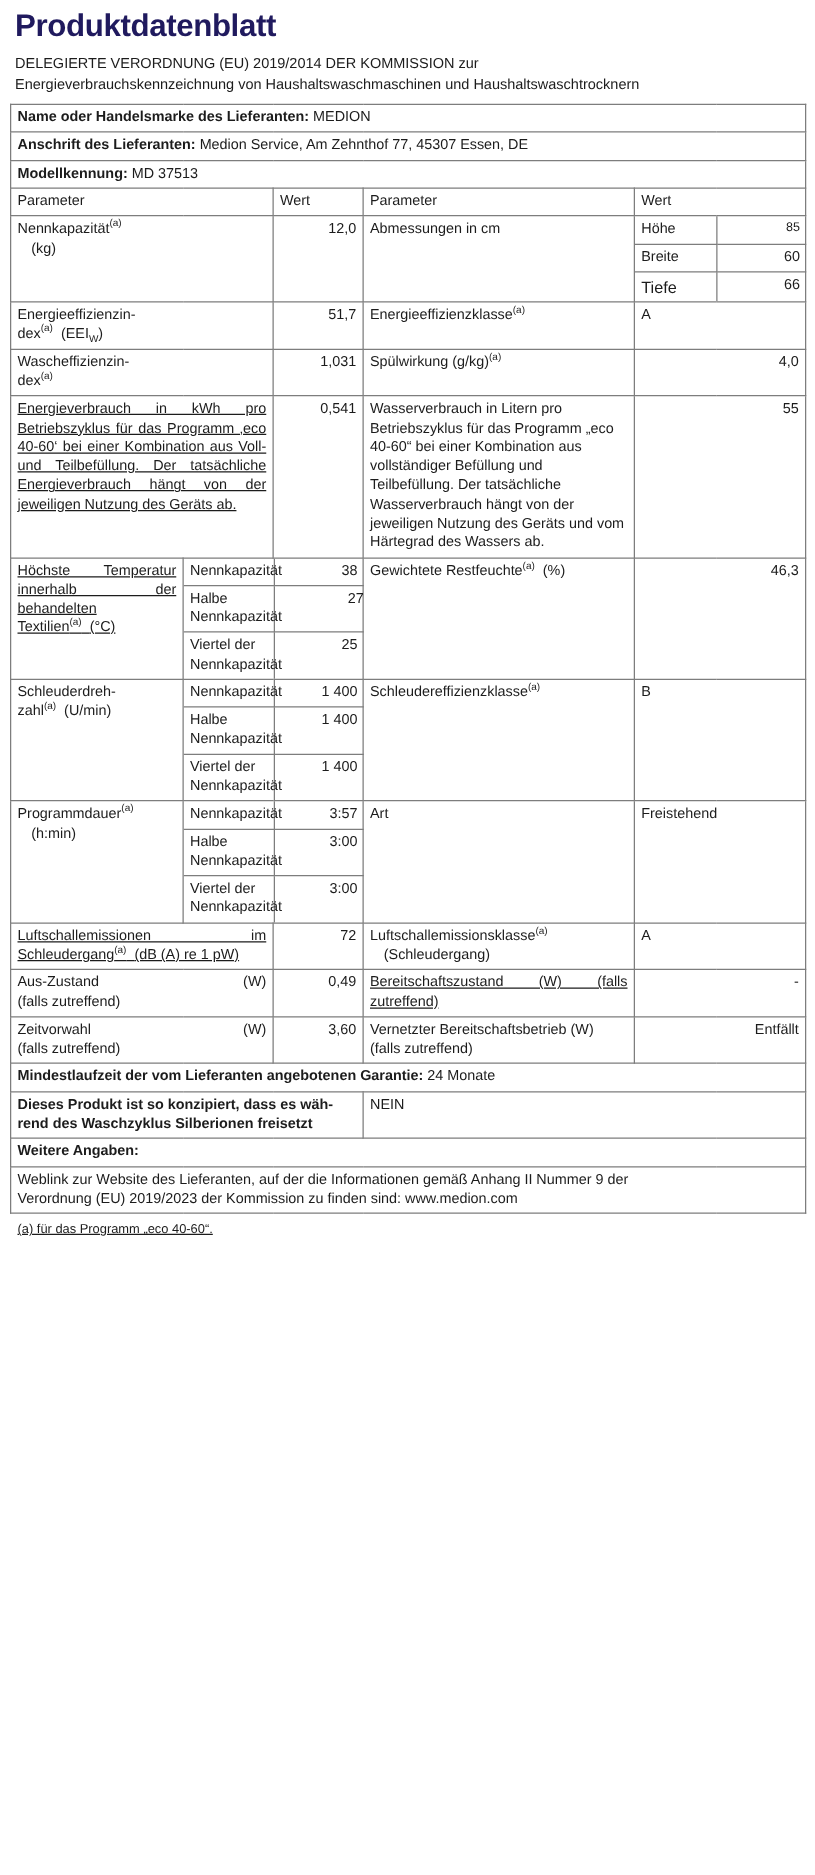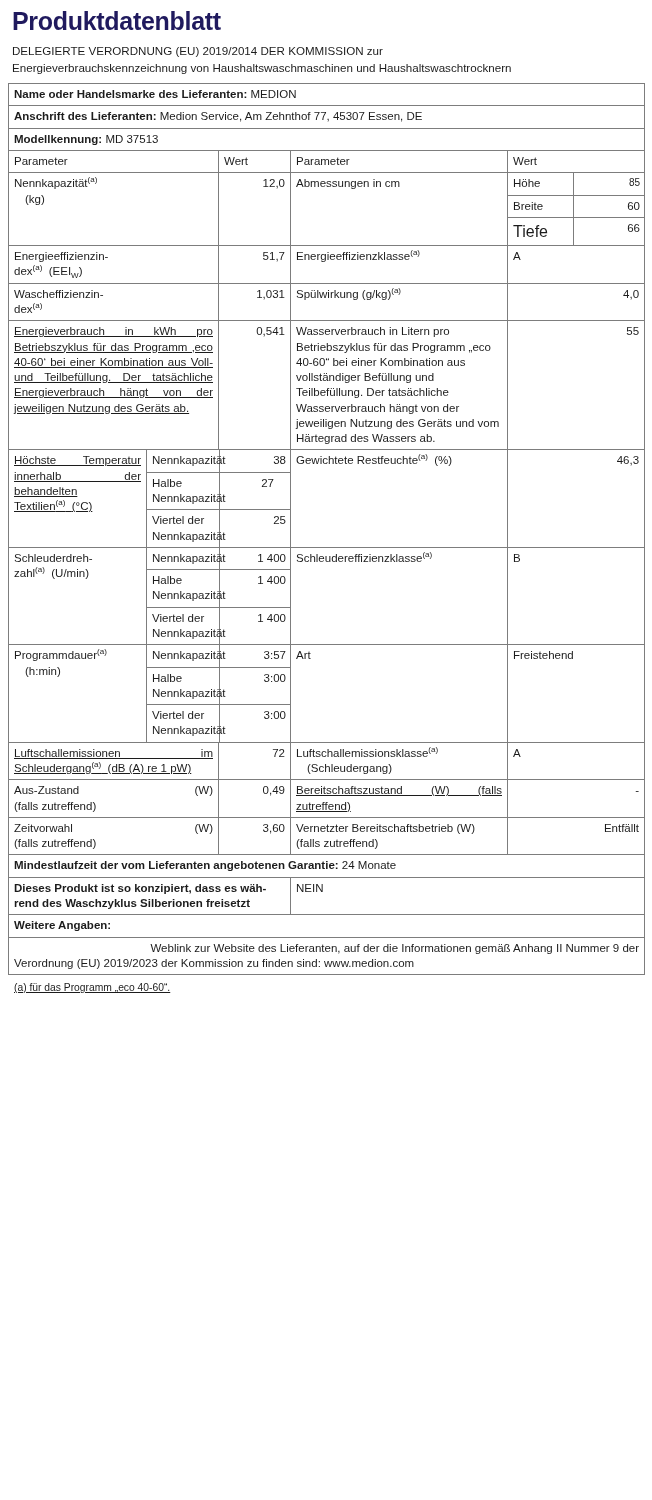--- a/index.html
+++ b/index.html
@@ -130,21 +130,21 @@
           <tbody>
                 <tr>
             <td style="border:0;border-right:0.9px solid #7d7d7d;border-bottom:0.9px solid #7d7d7d;padding:3px 5px;font-size:11.5px;">Höhe</td>
             <td class="num" style="border:0;border-bottom:0.9px solid #7d7d7d;padding:3px 5px;font-size:10px;">85</td>
           </tr>
           <tr>
             <td style="border:0;border-right:0.9px solid #7d7d7d;border-bottom:0.9px solid #7d7d7d;padding:3px 5px;font-size:11.5px;margin-top:46px;">Breite</td>
             <td class="num" style="border:0;border-bottom:0.9px solid #7d7d7d;padding:3px 5px;font-size:11.5px;">60</td>
           </tr>
           <tr>
-            <td style="border:0;border-right:0.9px solid #7d7d7d;padding:3px 5px;font-size:16px;">Tiefe</td>
+            <td style="border:0;border-right:0.9px solid #7d7d7d;padding:3px 5px;font-size:13px;">Tiefe</td>
             <td class="num" style="border:0;padding:3px 5px;font-size:11.5px;">66</td>
           </tr>
         </tbody>
             </table>
       </td>
     </tr>
 
     <tr>
       <td colspan="2">
         <span>Energieeffizienzin-</span><br>
@@ -186,21 +186,21 @@
                 <col style="width:72px">
                 <col style="width:72px">
               </colgroup>
           <tbody>
                 <tr>
             <td style="border:0;border-right:0.9px solid #7d7d7d;border-bottom:0.9px solid #7d7d7d;padding:3px 5px;font-size:11.5px;line-height:1.33;">Nennkapazität</td>
             <td class="num" style="border:0;border-bottom:0.9px solid #7d7d7d;padding:3px 5px;font-size:11.5px;">38</td>
           </tr>
           <tr>
             <td style="border:0;border-right:0.9px solid #7d7d7d;border-bottom:0.9px solid #7d7d7d;padding:3px 5px;font-size:11.5px;line-height:1.33;">Halbe Nennkapazität</td>
-            <td class="num" style="border:0;border-bottom:0.9px solid #7d7d7d;padding:3px 17px;font-size:11.5px;margin-left:20px;">27</td>
+            <td class="num" style="border:0;border-bottom:0.9px solid #7d7d7d;padding:3px 0;font-size:11.5px;margin-left:20px;">27</td>
           </tr>
           <tr>
             <td style="border:0;border-right:0.9px solid #7d7d7d;padding:3px 5px;font-size:11.5px;line-height:1.33;">Viertel der Nennkapazität</td>
             <td class="num" style="border:0;padding:3px 5px;font-size:11.5px;">25</td>
           </tr>
         </tbody>
             </table>
       </td>
       <td>
         <span>Gewichtete Restfeuchte</span><sup>(a)</sup>&nbsp;&nbsp;<span>(%)</span>
@@ -324,21 +324,21 @@
       </td>
       <td colspan="3">NEIN</td>
     </tr>
 
     <tr>
       <td colspan="6" class="b">Weitere Angaben:</td>
     </tr>
 
     <tr>
       <td colspan="6">
-        <span style="display:block;text-align:right;">Weblink zur Website des Lieferanten, auf der die Informationen gemäß Anhang II Nummer 9 der</span>
+        <span style="display:block;">Weblink zur Website des Lieferanten, auf der die Informationen gemäß Anhang II Nummer 9 der</span>
         <span>Verordnung (EU) 2019/2023 der Kommission zu finden sind:</span>
         <span>www.medion.com</span>
       </td>
     </tr>
   </tbody>
     </table>
 
   <div class="footnote">(a) für das Programm „eco 40-60“.</div>
 
 </div>

